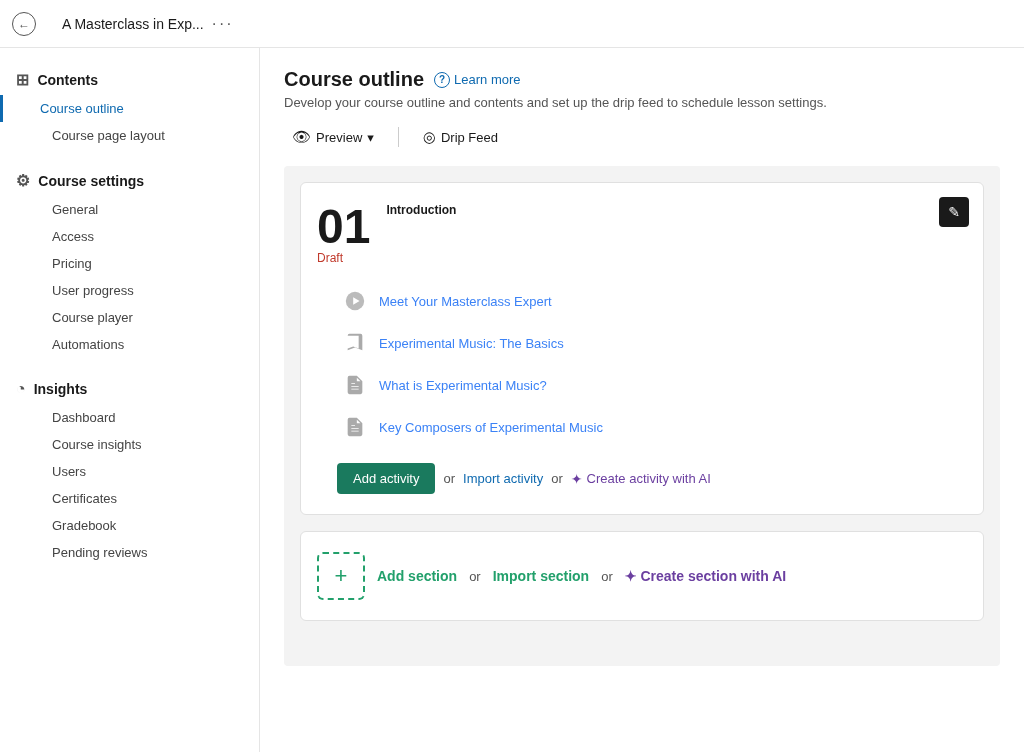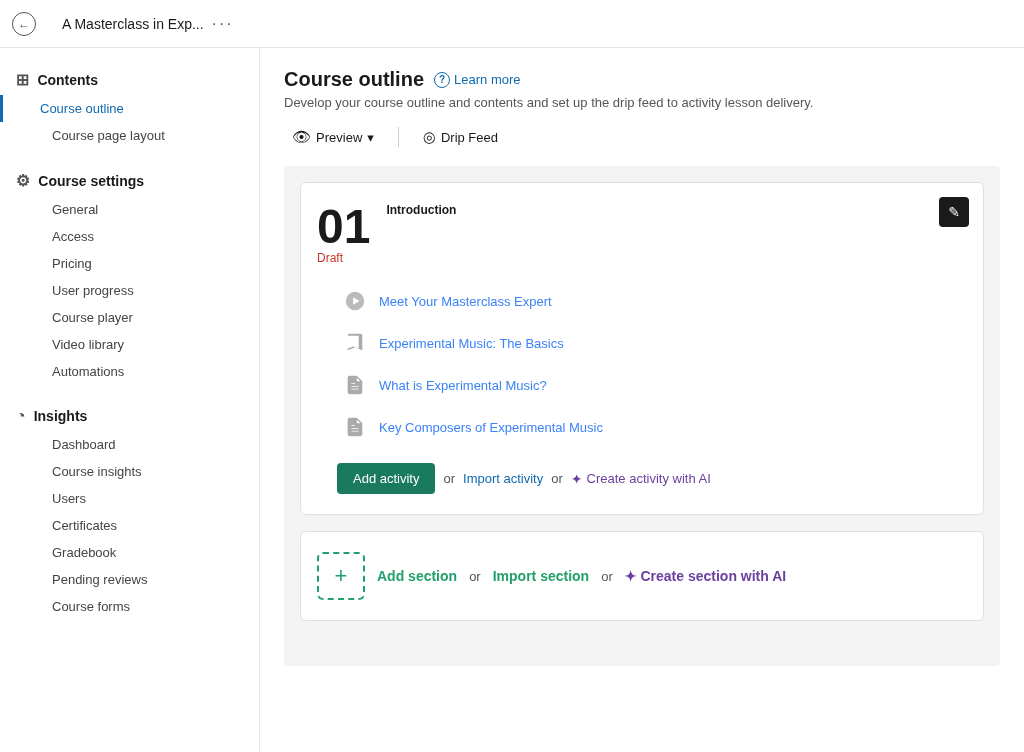--- a/index.html
+++ b/index.html
@@ -93,50 +93,48 @@
     <div class="sidebar-section">
       <div class="sidebar-section-header">
         <span class="icon">⚙</span>
         <span>Course settings</span>
       </div>
       <div class="sidebar-item sub">General</div>
       <div class="sidebar-item sub">Access</div>
       <div class="sidebar-item sub">Pricing</div>
       <div class="sidebar-item sub">User progress</div>
       <div class="sidebar-item sub">Course player</div>
-      <div class="sidebar-item sub">Video library</div>
       <div class="sidebar-item sub">Automations</div>
     </div>
 
     <div class="sidebar-section">
       <div class="sidebar-section-header">
         <span class="icon">◔</span>
         <span>Insights</span>
       </div>
       <div class="sidebar-item sub">Dashboard</div>
       <div class="sidebar-item sub">Course insights</div>
       <div class="sidebar-item sub">Users</div>
       <div class="sidebar-item sub">Certificates</div>
       <div class="sidebar-item sub">Gradebook</div>
       <div class="sidebar-item sub">Pending reviews</div>
-      <div class="sidebar-item sub">Course forms</div>
     </div>
 
   </nav>
 
   <main class="main">
     <div class="page-header">
       <div class="page-title-row">
         <span class="page-title">Course outline</span>
         <a class="learn-more-link">
           <span class="q-icon">?</span>
           <span>Learn more</span>
         </a>
       </div>
-      <p class="page-subtitle">Develop your course outline and contents and set up the drip feed to activity lesson delivery.</p>
+      <p class="page-subtitle">Develop your course outline and contents and set up the drip feed to schedule lesson settings.</p>
       <div class="toolbar">
         <button class="toolbar-btn">
           <span class="btn-icon">👁</span>
           <span>Preview</span>
           <span>▾</span>
         </button>
         <div class="toolbar-divider"></div>
         <button class="toolbar-btn">
           <span class="btn-icon">◎</span>
           <span>Drip Feed</span>

